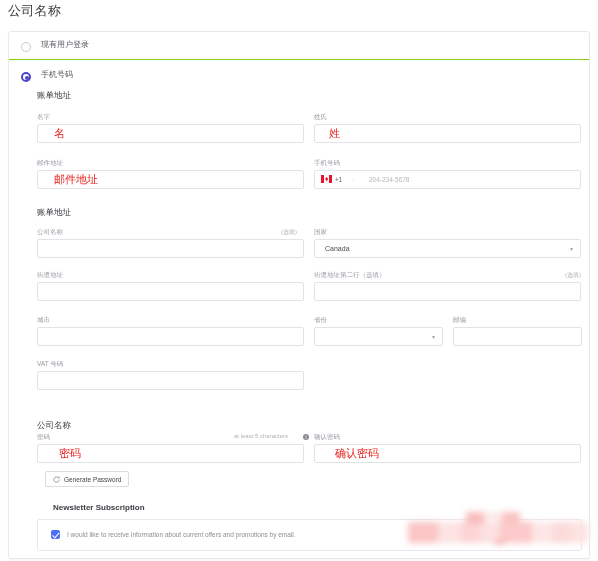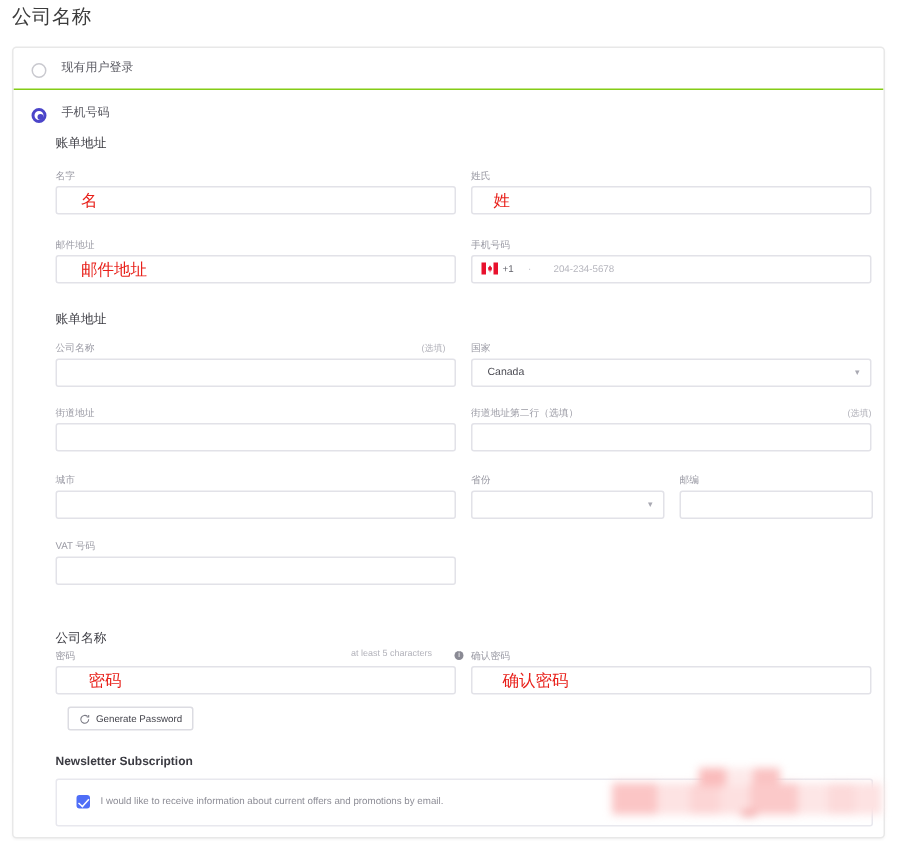--- a/index.html
+++ b/index.html
@@ -255,21 +255,21 @@
     <div class="genbtn" style="left:36px; top:439px;">
       <span>
         <svg class="refresh-icon" width="7" height="7" viewBox="0 0 16 16" fill="none" stroke="#7a7a84" stroke-width="1.6">
           <path d="M14 8a6 6 0 1 1-1.8-4.2"></path>
           <path d="M14 1.5V4.5H11"></path>
         </svg>
       </span>
       <span class="lbl">Generate Password</span>
     </div>
 
-    <div class="news-title" style="left:28px; top:471px;">Newsletter Subscription</div>
+    <div class="news-title" style="left:44px; top:471px;">Newsletter Subscription</div>
     <div class="news-box" style="left:28px; top:487px; width:545px; height:32px;"></div>
     <div class="chk" style="left:42px; top:498px;"></div>
     <div class="news-text" style="left:58px; top:499px;">I would like to receive information about current offers and promotions by email.</div>
 
   </div>
 
   <div class="redaction" style="left:408px; top:512px; width:182px; height:32px; filter: blur(3px);">
     <span class="rb" style="left:0px;   top:10px; width:30px; height:21px; background:#fbc5c5;"></span>
     <span class="rb" style="left:30px;  top:10px; width:22px; height:21px; background:#fde3e3;"></span>
     <span class="rb" style="left:52px;  top:10px; width:20px; height:21px; background:#fcd5d5;"></span>

